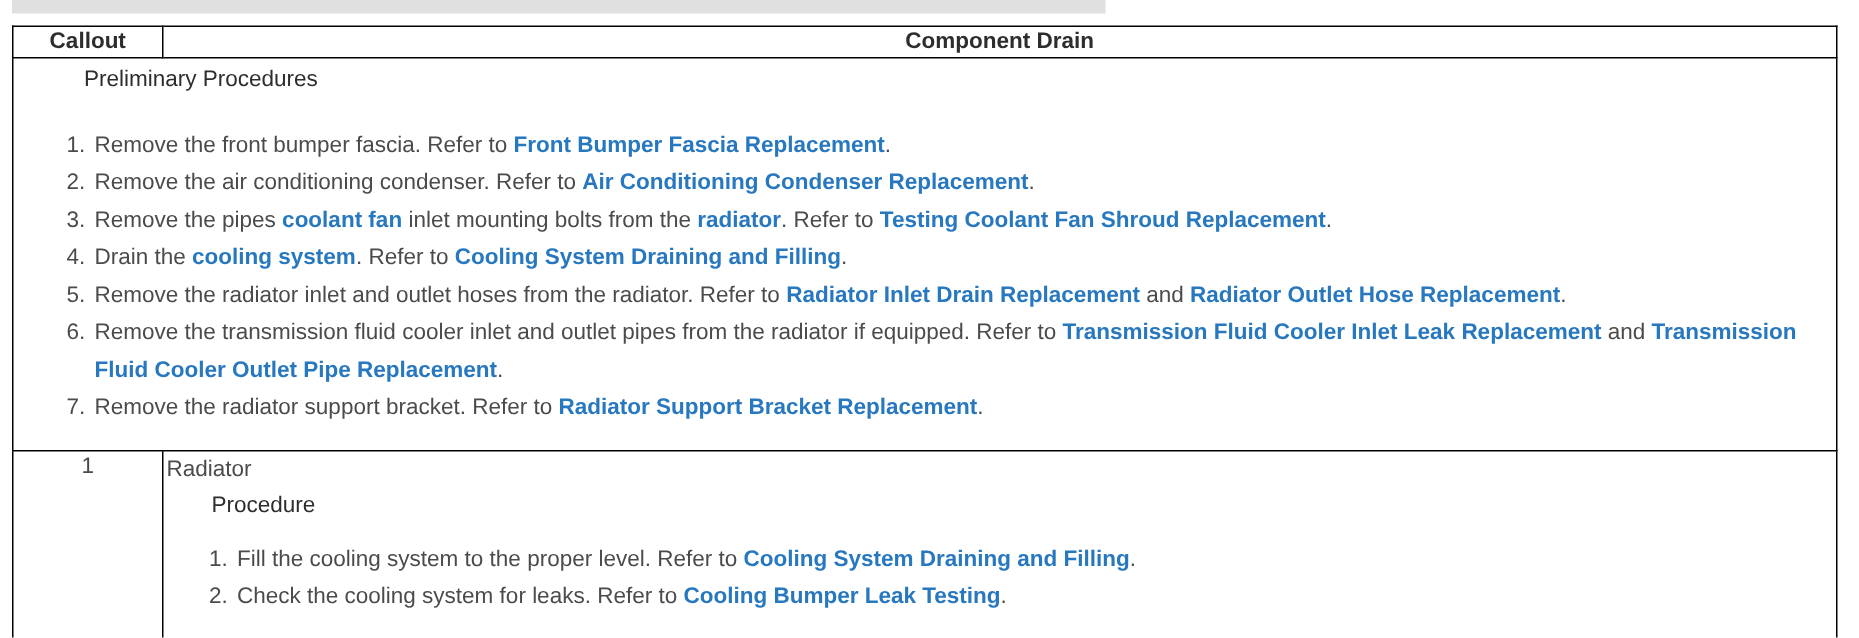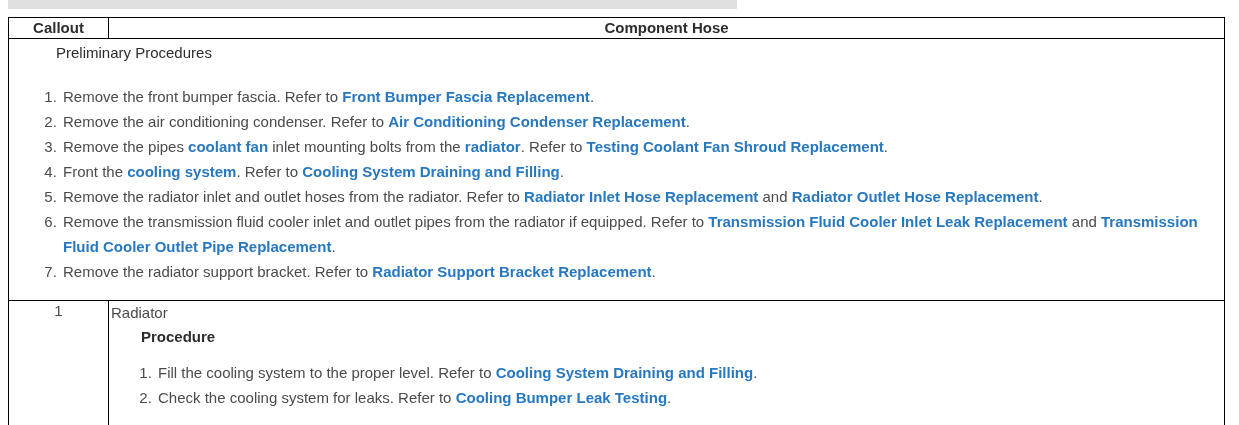--- a/index.html
+++ b/index.html
@@ -44,21 +44,21 @@
     line-height: 25px;
     padding-left: 2px;
   }
   td.callout-cell {
     text-align: center; vertical-align: middle;
     color: var(--text-color);
   }
   td.component-cell { padding: 2px 4px 17px 2px; }
   .component-name { line-height: 20px; }
   .procedure-title {
-    font-weight: bold; color: var(--heading-color);
+    font-weight: normal; color: var(--heading-color);
     margin: 5px 0 0 30px;
   }
   ol.steps.sub {
     margin-top: 15px;
     padding-left: 45px;
   }
   .link { color: var(--link-color); cursor: pointer; font-weight: bold; }
 </style>
 </head>
 <body>
@@ -66,31 +66,31 @@
 <div class="top-bar" style="background: rgb(224, 224, 224);"></div>
 
 <table class="si-table">
   <colgroup>
       <col class="callout-col">
       <col>
     </colgroup>
   <tbody>
       <tr>
     <th class="hdr">Callout</th>
-    <th class="hdr">Component Hose</th>
+    <th class="hdr">Component Drain</th>
   </tr>
   <tr>
     <td class="prelim-cell" colspan="2">
       <div class="prelim-title">Preliminary Procedures</div>
       <ol class="steps">
             <li><span>Remove the front bumper fascia. Refer to </span><span class="link">Front Bumper Fascia Replacement</span><span>.</span></li>
             <li><span>Remove the air conditioning condenser. Refer to </span><span class="link">Air Conditioning Condenser Replacement</span><span>.</span></li>
             <li><span>Remove the pipes </span><span class="link">coolant fan</span><span> inlet mounting bolts from the </span><span class="link">radiator</span><span>. Refer to </span><span class="link">Testing Coolant Fan Shroud Replacement</span><span>.</span></li>
-            <li><span>Front the </span><span class="link">cooling system</span><span>. Refer to </span><span class="link">Cooling System Draining and Filling</span><span>.</span></li>
-            <li><span>Remove the radiator inlet and outlet hoses from the radiator. Refer to </span><span class="link">Radiator Inlet Hose Replacement</span><span> and </span><span class="link">Radiator Outlet Hose Replacement</span><span>.</span></li>
+            <li><span>Drain the </span><span class="link">cooling system</span><span>. Refer to </span><span class="link">Cooling System Draining and Filling</span><span>.</span></li>
+            <li><span>Remove the radiator inlet and outlet hoses from the radiator. Refer to </span><span class="link">Radiator Inlet Drain Replacement</span><span> and </span><span class="link">Radiator Outlet Hose Replacement</span><span>.</span></li>
             <li><span>Remove the transmission fluid cooler inlet and outlet pipes from the radiator if equipped. Refer to </span><span class="link">Transmission Fluid Cooler Inlet Leak Replacement</span><span> and </span><span class="link">Transmission Fluid Cooler Outlet Pipe Replacement</span><span>.</span></li>
             <li><span>Remove the radiator support bracket. Refer to </span><span class="link">Radiator Support Bracket Replacement</span><span>.</span></li>
           </ol>
     </td>
   </tr>
   <tr>
     <td class="callout-cell">1</td>
     <td class="component-cell">
       <div class="component-name">Radiator</div>
       <div class="procedure-title">Procedure</div>

